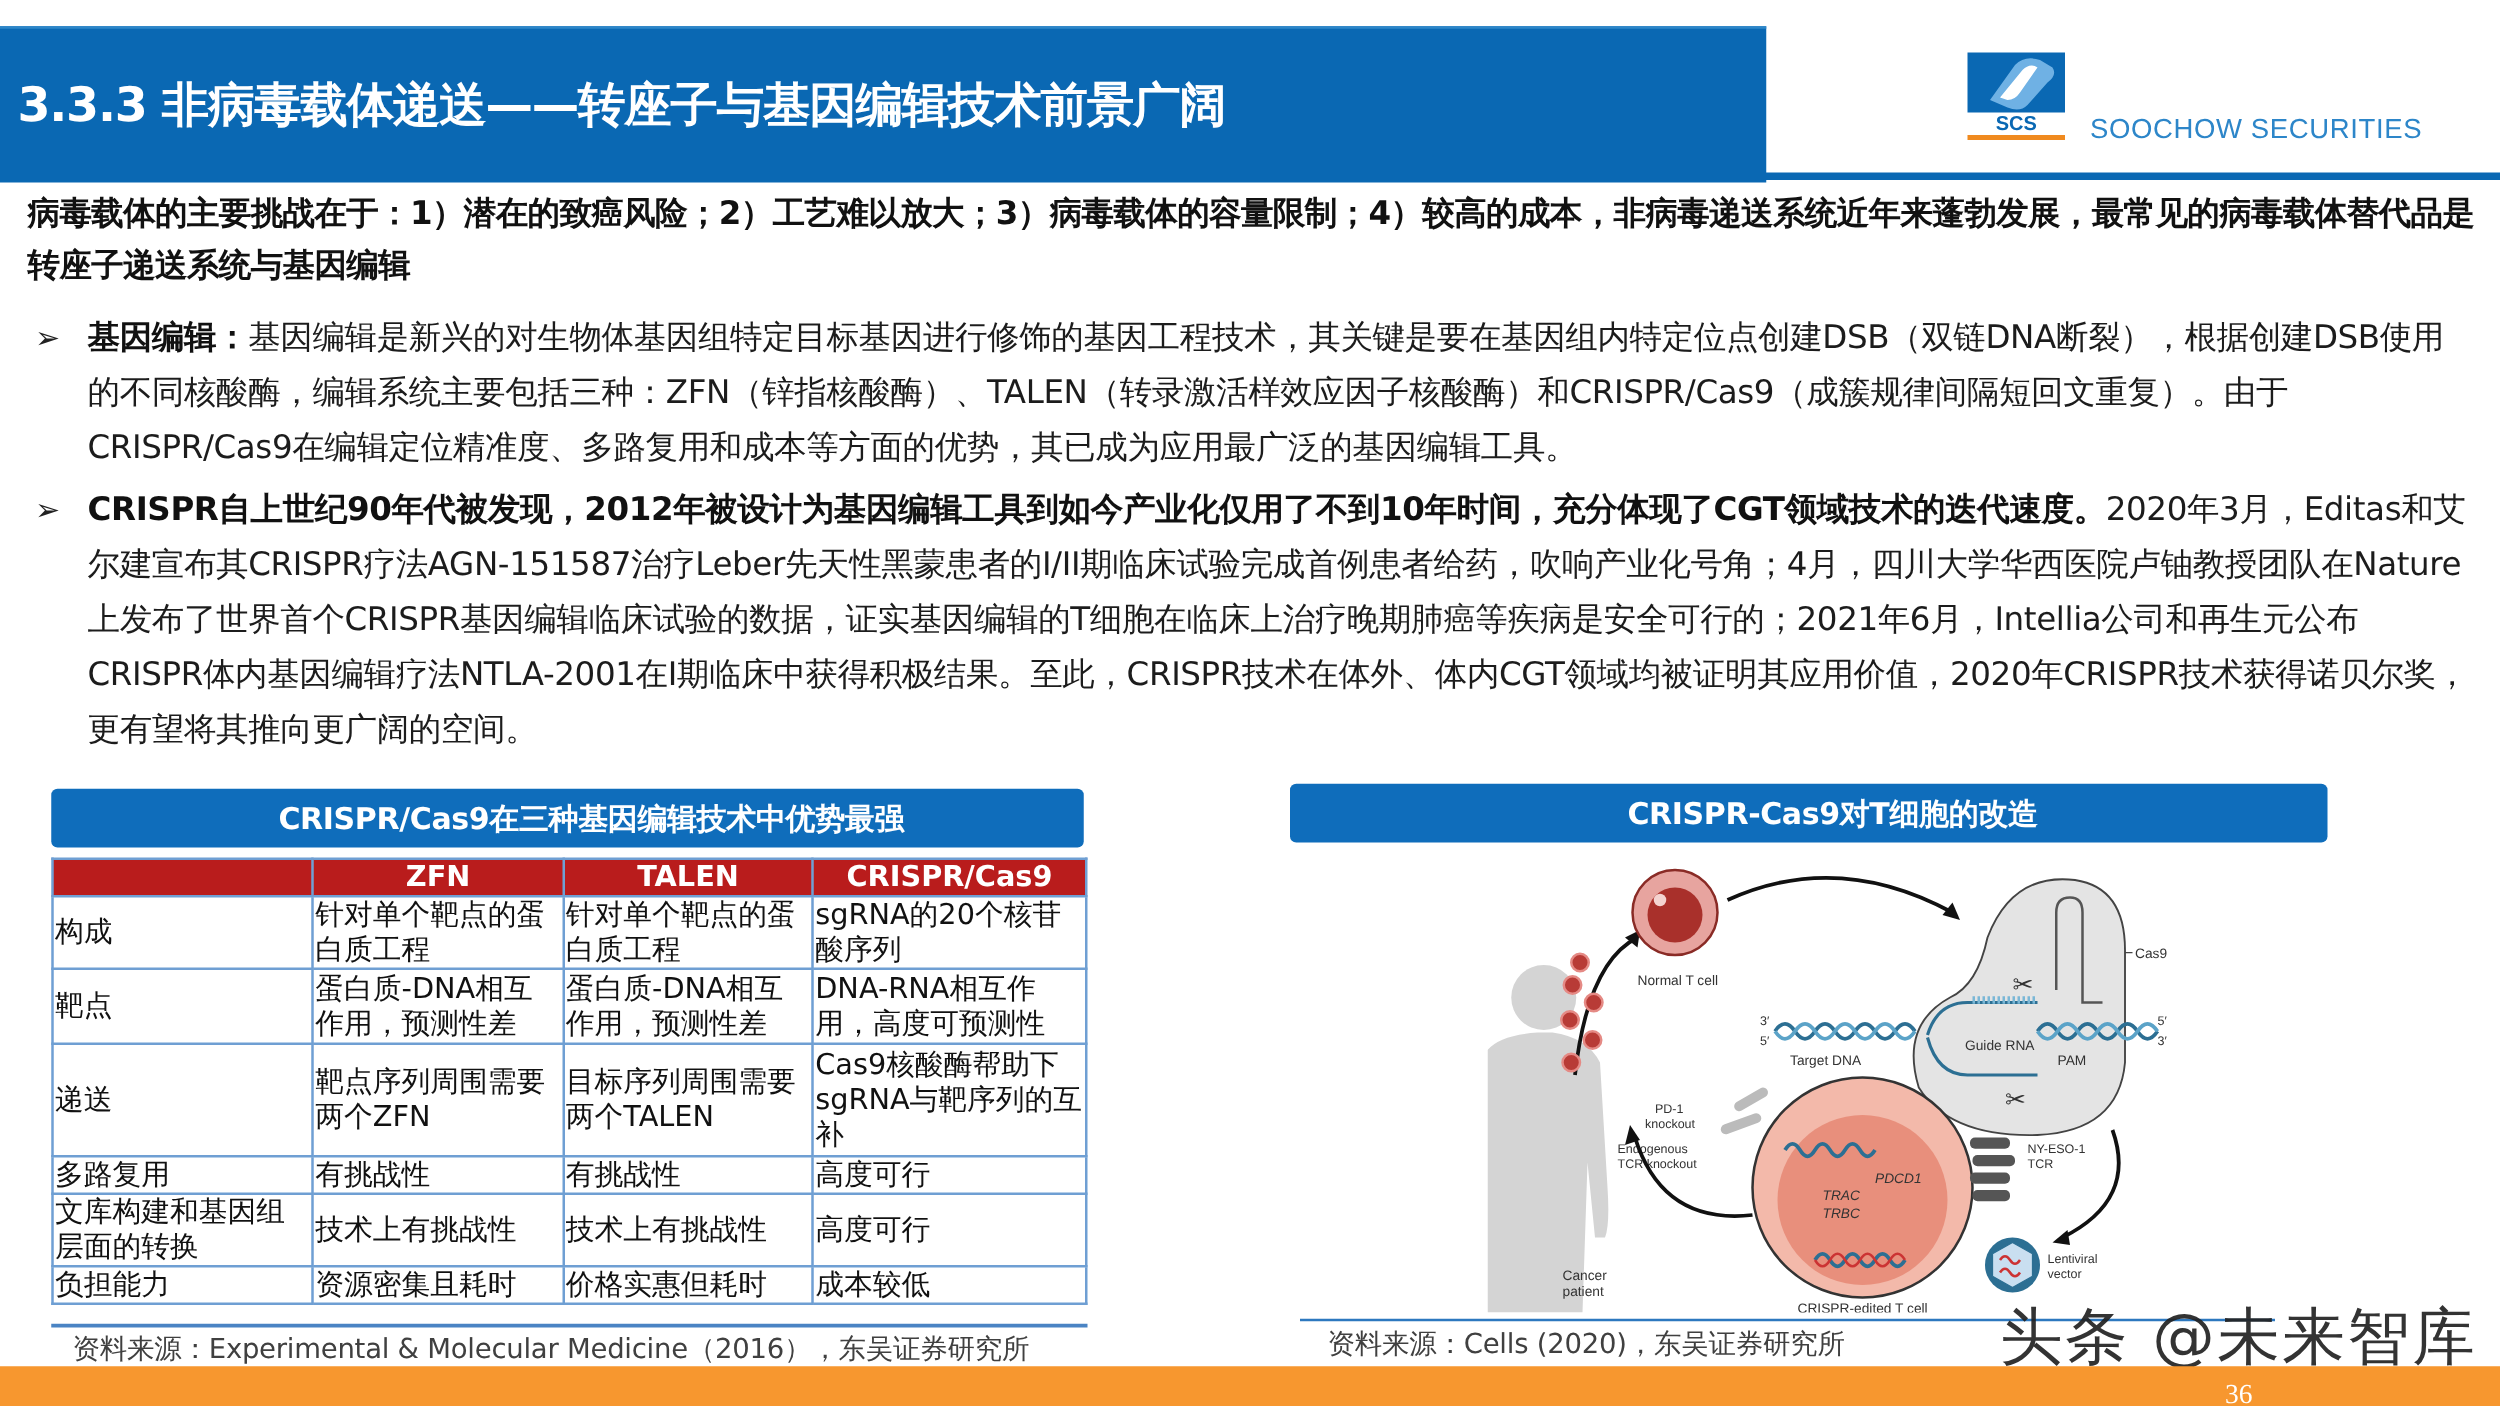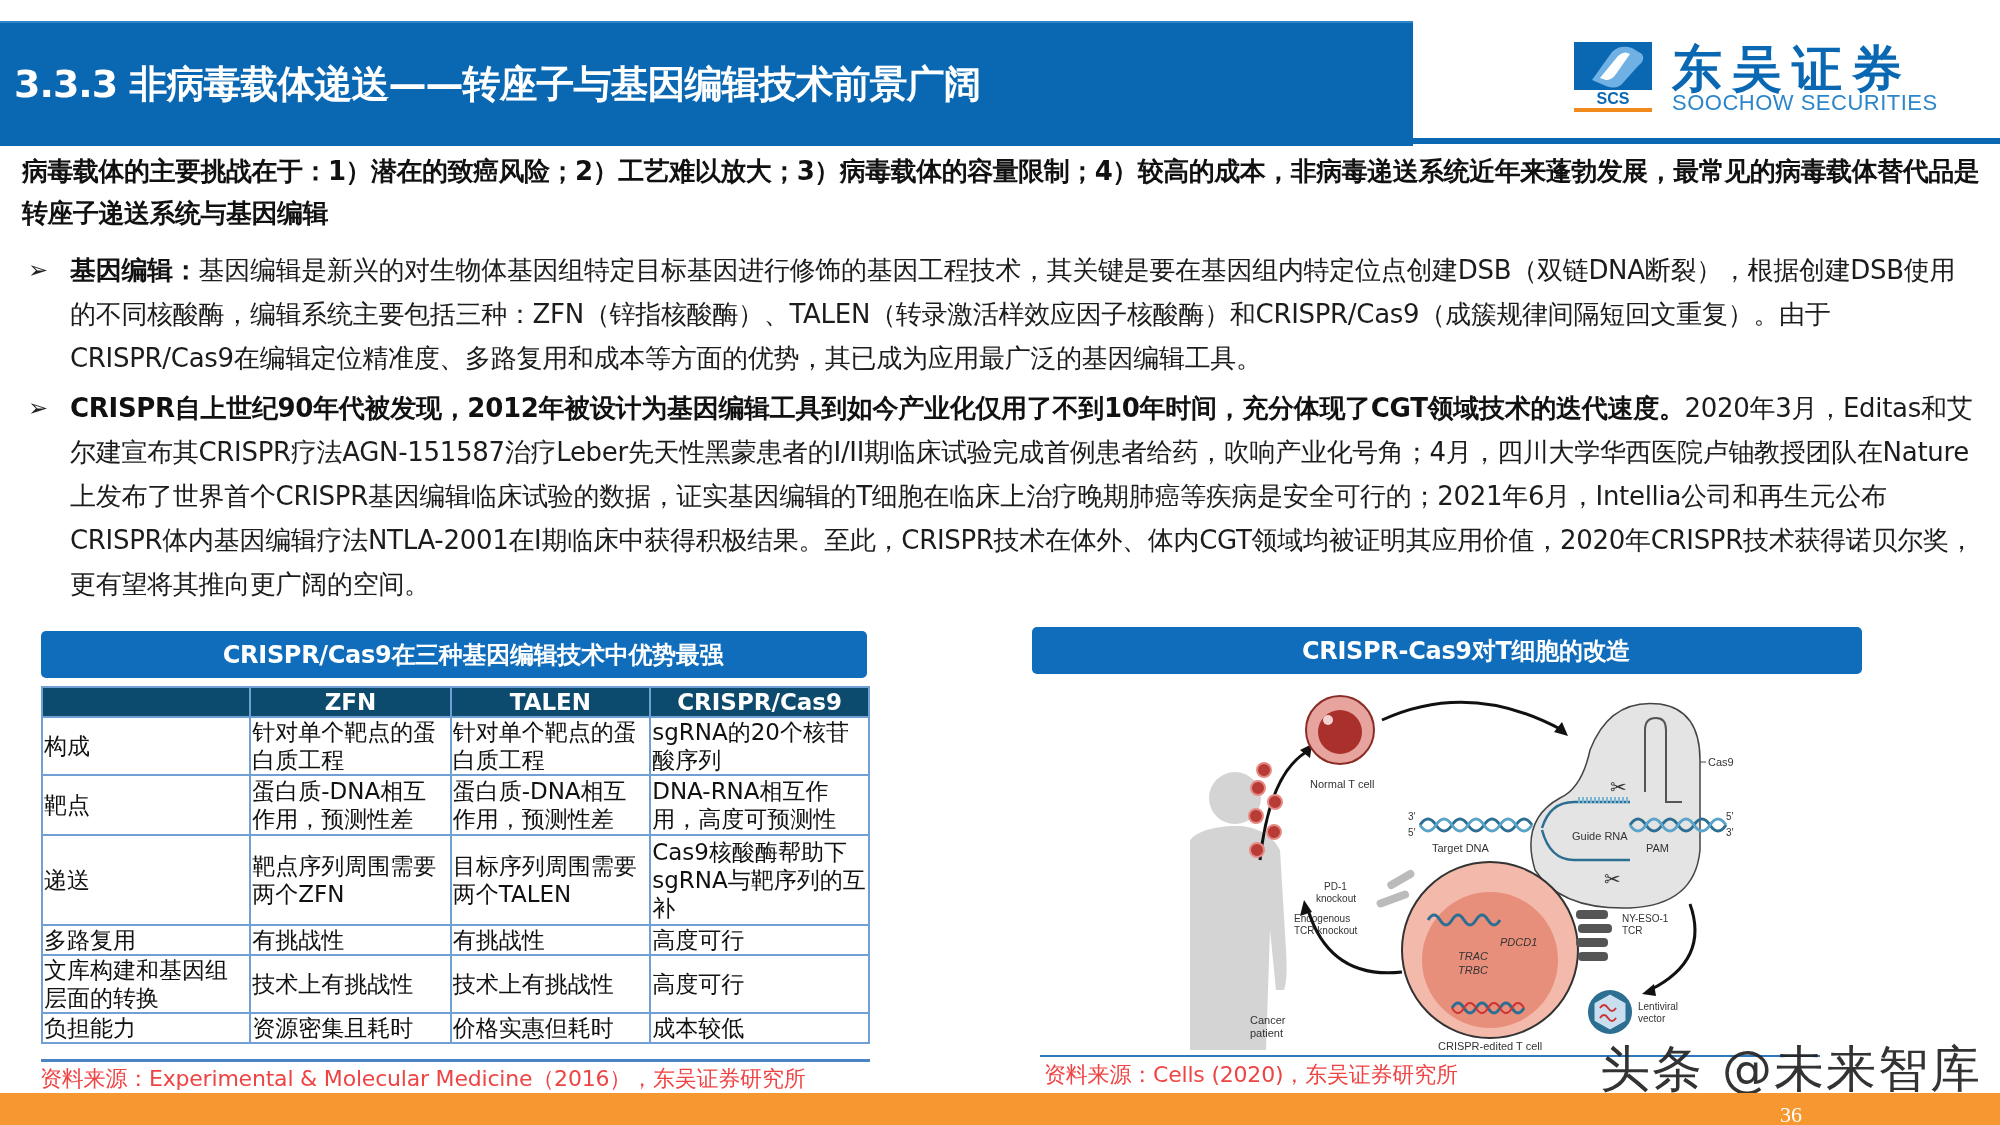--- a/index.html
+++ b/index.html
@@ -41,29 +41,29 @@
   }
   .ph-left { left: 41px; top: 631px; width: 826px; }
   .ph-right { left: 1032px; top: 627px; width: 830px; }
 
   table.cmp {
     position: absolute; left: 41px; top: 686px; width: 829px;
     border-collapse: collapse; font-size: 23px; line-height: 28px;
     border: 2px solid #4a84c4;
   }
   table.cmp th, table.cmp td { border: 2px solid #6f9fd3; vertical-align: middle; text-align: left; padding: 0 1px; }
-  table.cmp thead th { background: #0c4a6e; color: #fff; font-weight: bold; text-align: center; height: 30px; font-size: 23px; }
+  table.cmp thead th { background: #b91c1c; color: #fff; font-weight: bold; text-align: center; height: 30px; font-size: 23px; }
   table.cmp td { color: #111; }
   table.cmp col.c0 { width: 209px; }
   table.cmp col.c1 { width: 201px; }
   table.cmp col.c2 { width: 200px; }
   table.cmp col.c3 { width: 219px; }
   .table-bottom-rule { position: absolute; left: 41px; top: 1059px; width: 829px; height: 3px; background: #4a84c4; }
 
-  .source { position: absolute; font-size: 22px; color: #ef4444; white-space: nowrap; letter-spacing: -0.2px; }
+  .source { position: absolute; font-size: 22px; color: #404040; white-space: nowrap; letter-spacing: -0.2px; margin-left: 18px; }
   .src-left { left: 40px; top: 1064px; }
   .src-right { left: 1044px; top: 1060px; }
   .src-rule { position: absolute; left: 1040px; top: 1055px; width: 780px; height: 2px; background: #2d78bf; }
 
   .figure { position: absolute; left: 1190px; top: 690px; width: 560px; height: 360px; }
   .figure svg text { font-family: "Liberation Sans", sans-serif; fill: #333; }
 
   .watermark { position: absolute; left: 1600px; top: 1036px; font-size: 50px; color: #222; white-space: nowrap; letter-spacing: 2px; opacity: 0.92; font-family: "DejaVu Sans", sans-serif; }
 
   .footer-bar { position: absolute; left: 0; top: 1093px; width: 2000px; height: 32px; background: #f7972f; }
@@ -77,21 +77,20 @@
 </div>
 
 <div class="logo">
   <svg class="logo-mark" viewBox="0 0 82 72">
     <rect x="2" y="2" width="78" height="48" fill="#0a68b3"></rect>
     <path d="M20 40 L40 12 Q48 4 60 8 L70 14 Q74 20 66 26 L50 44 Q44 50 34 46 Z" fill="#6fb1e4"></path>
     <path d="M28 38 L46 16 Q52 10 58 14 L44 34 Q40 40 34 40 Z" fill="#ffffff"></path>
     <text x="41" y="64" text-anchor="middle" font-size="16" font-weight="bold" fill="#0a68b3" font-family="Liberation Sans, sans-serif">SCS</text>
     <rect x="2" y="68" width="78" height="4" fill="#f08a1f"></rect>
   </svg>
-  <div class="logo-cn">东吴证券</div>
   <div class="logo-en">SOOCHOW SECURITIES</div>
 </div>
 
 <div class="rule-top"></div>
 
 <p class="lead">病毒载体的主要挑战在于：1）潜在的致癌风险；2）工艺难以放大；3）病毒载体的容量限制；4）较高的成本，非病毒递送系统近年来蓬勃发展，最常见的病毒载体替代品是转座子递送系统与基因编辑</p>
 
 <div class="bullets">
   <div class="bullet">
     <span class="arrow">➢</span>

